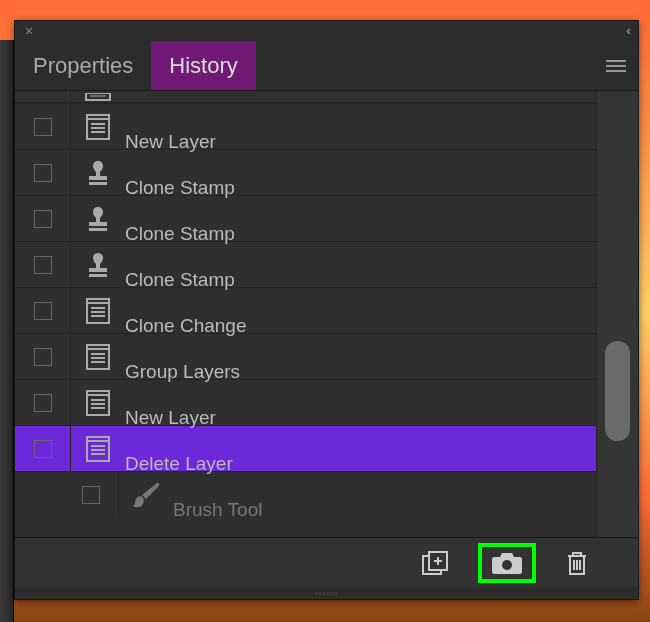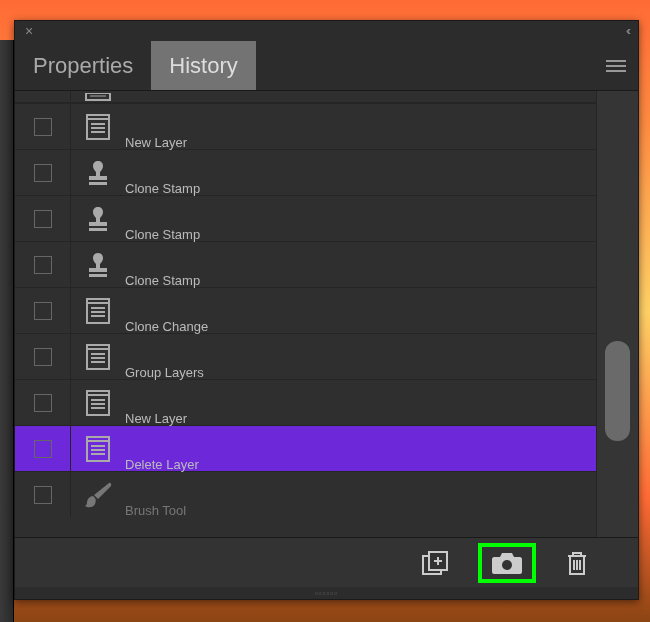--- a/index.html
+++ b/index.html
@@ -59,21 +59,21 @@
   }
   .tab {
     padding: 0 18px;
     display: flex;
     align-items: center;
     color: #aaa;
     font-size: 22px;
     cursor: pointer;
   }
   .tab.active {
-    background: #737373;
+    background: #701a75;
     color: #ddd;
   }
   .panel-menu {
     position: absolute;
     right: 12px;
     top: 50%;
     transform: translateY(-50%);
     color: #888;
   }
   .panel-menu svg { display: block; }
@@ -103,20 +103,21 @@
     border-bottom: 1px solid #252525;
     align-items: flex-end;
     padding-bottom: 1px;
   }
   .history-row.partial .checkbox-slot { height: 12px; }
   .history-row.active {
     background: #6d28d9;
   }
   .history-row.future {
     color: #777;
+    padding-left: 48px;
   }
   .checkbox-slot {
     width: 56px;
     height: 100%;
     display: flex;
     align-items: center;
     justify-content: center;
     border-right: 1px solid #252525;
   }
   .chk {
@@ -125,21 +126,21 @@
     border: 1px solid #666;
     background: transparent;
   }
   .row-icon {
     width: 54px;
     display: flex;
     align-items: center;
     justify-content: center;
   }
   .row-label {
-    font-size: 13px;
+    font-size: 19px;
     flex: 1;
     margin-top: 31px;
   }
   .row-icon svg { display: block; }
   .scrollbar-track {
     position: absolute;
     right: 0;
     top: 0;
     bottom: 0;
     width: 42px;

